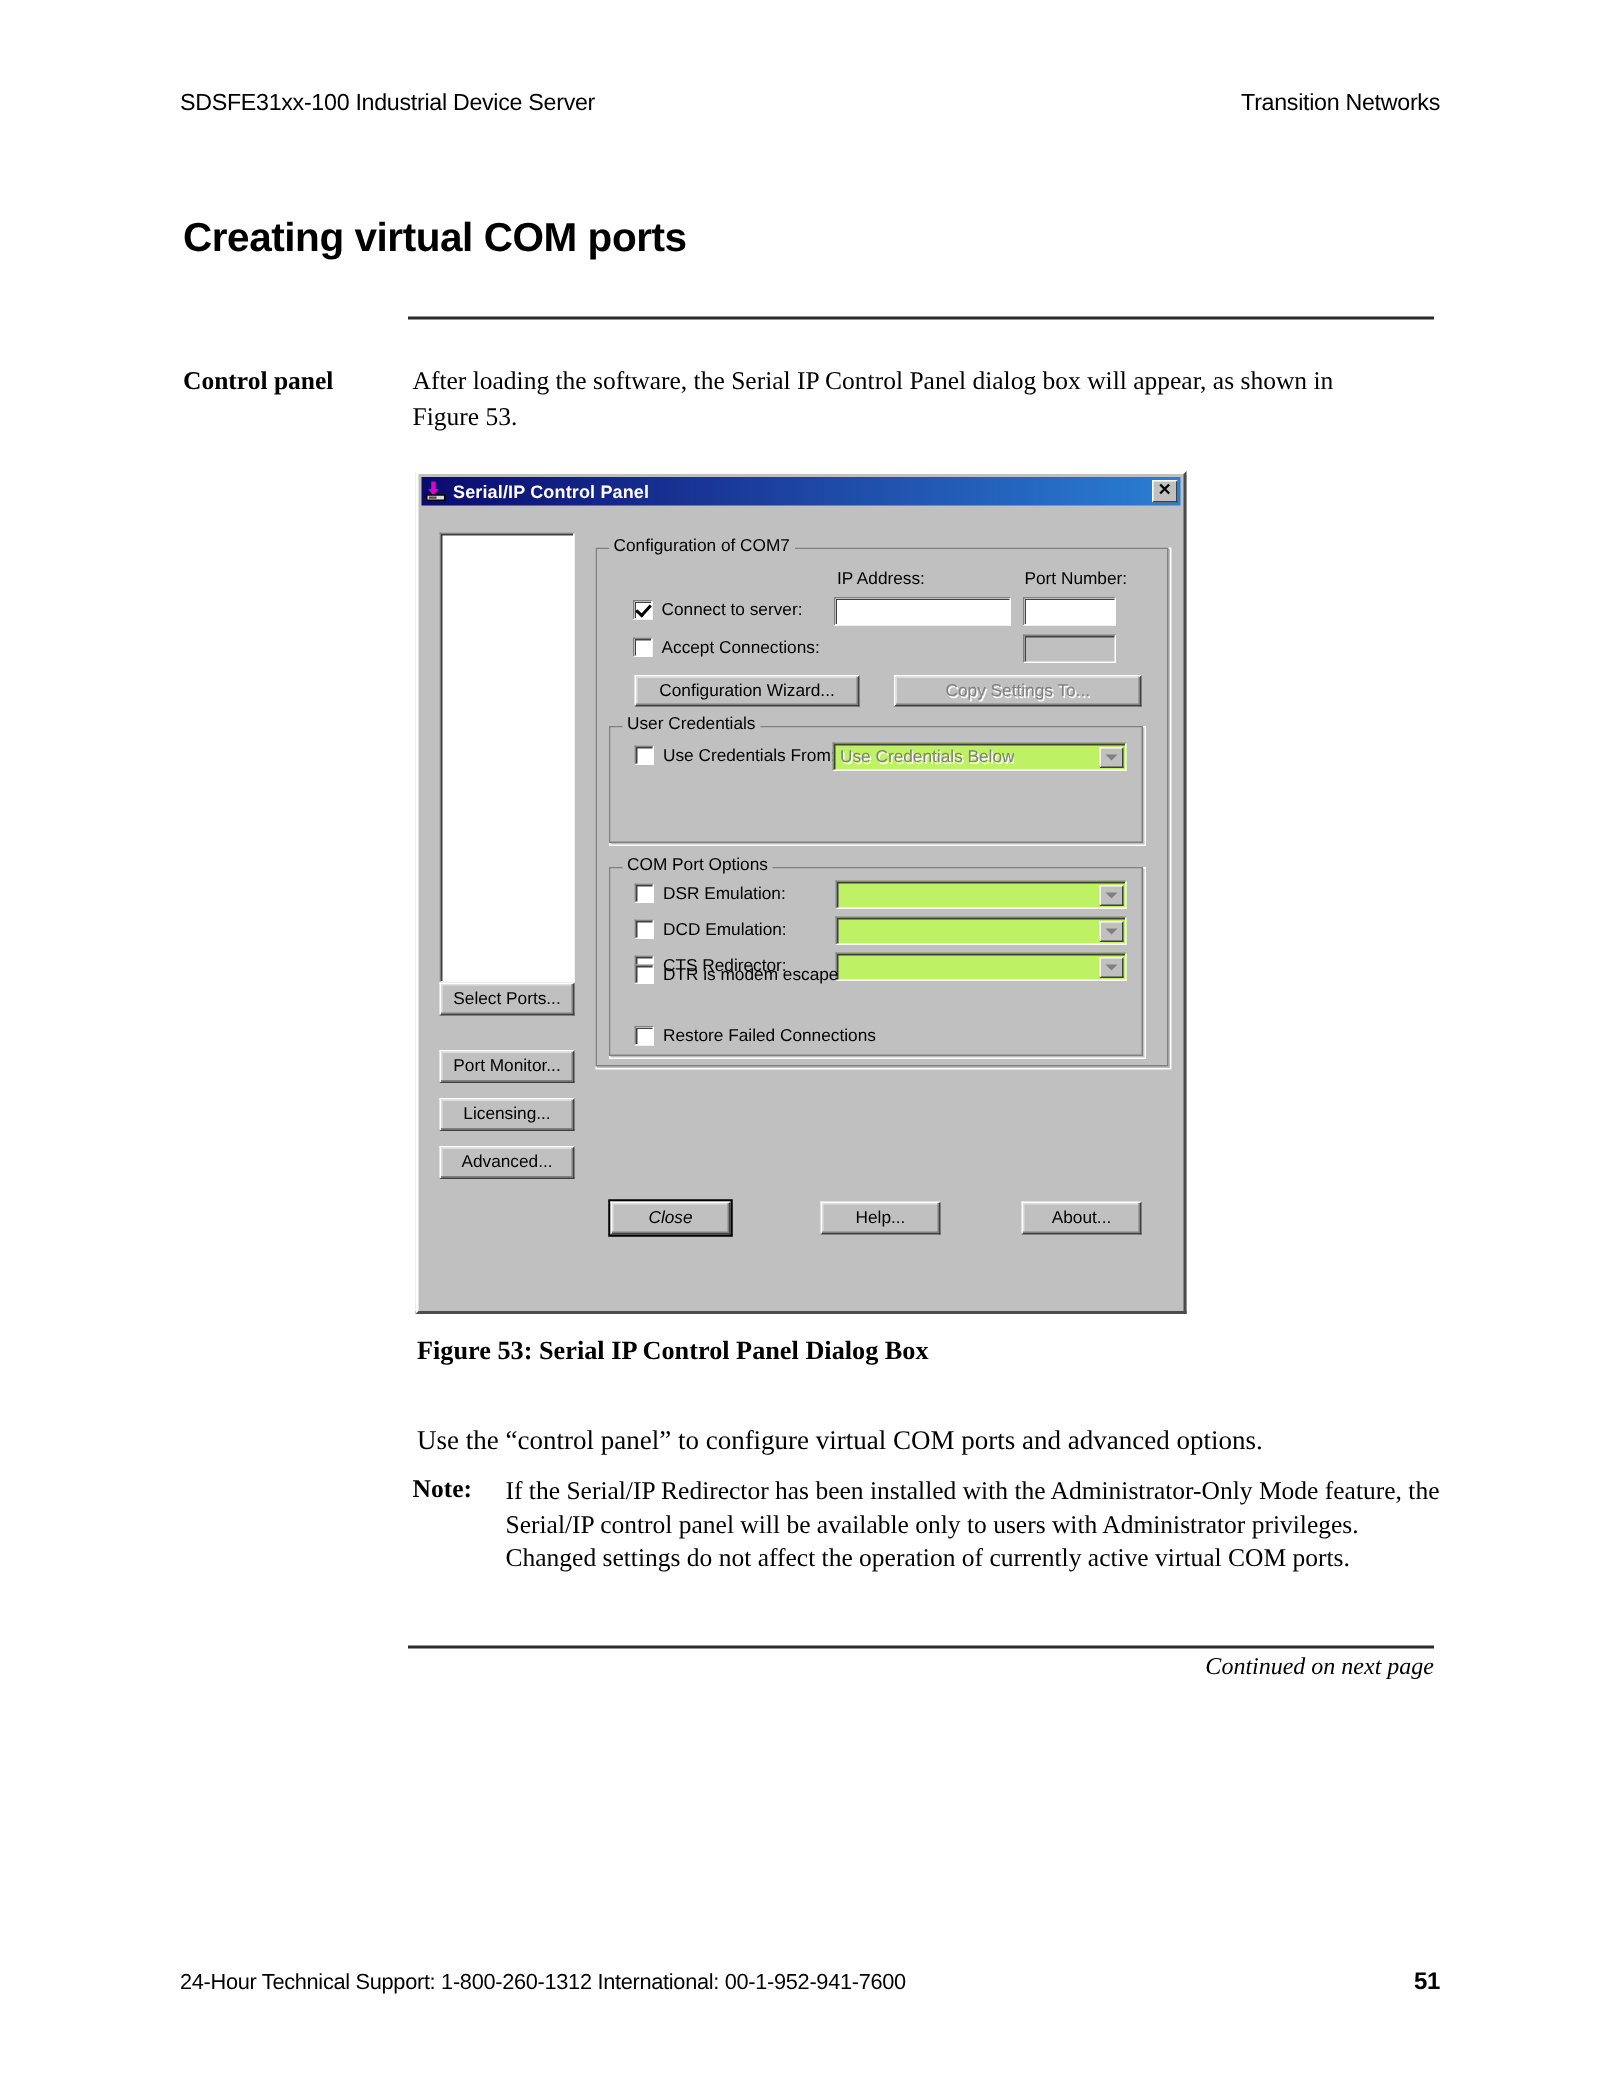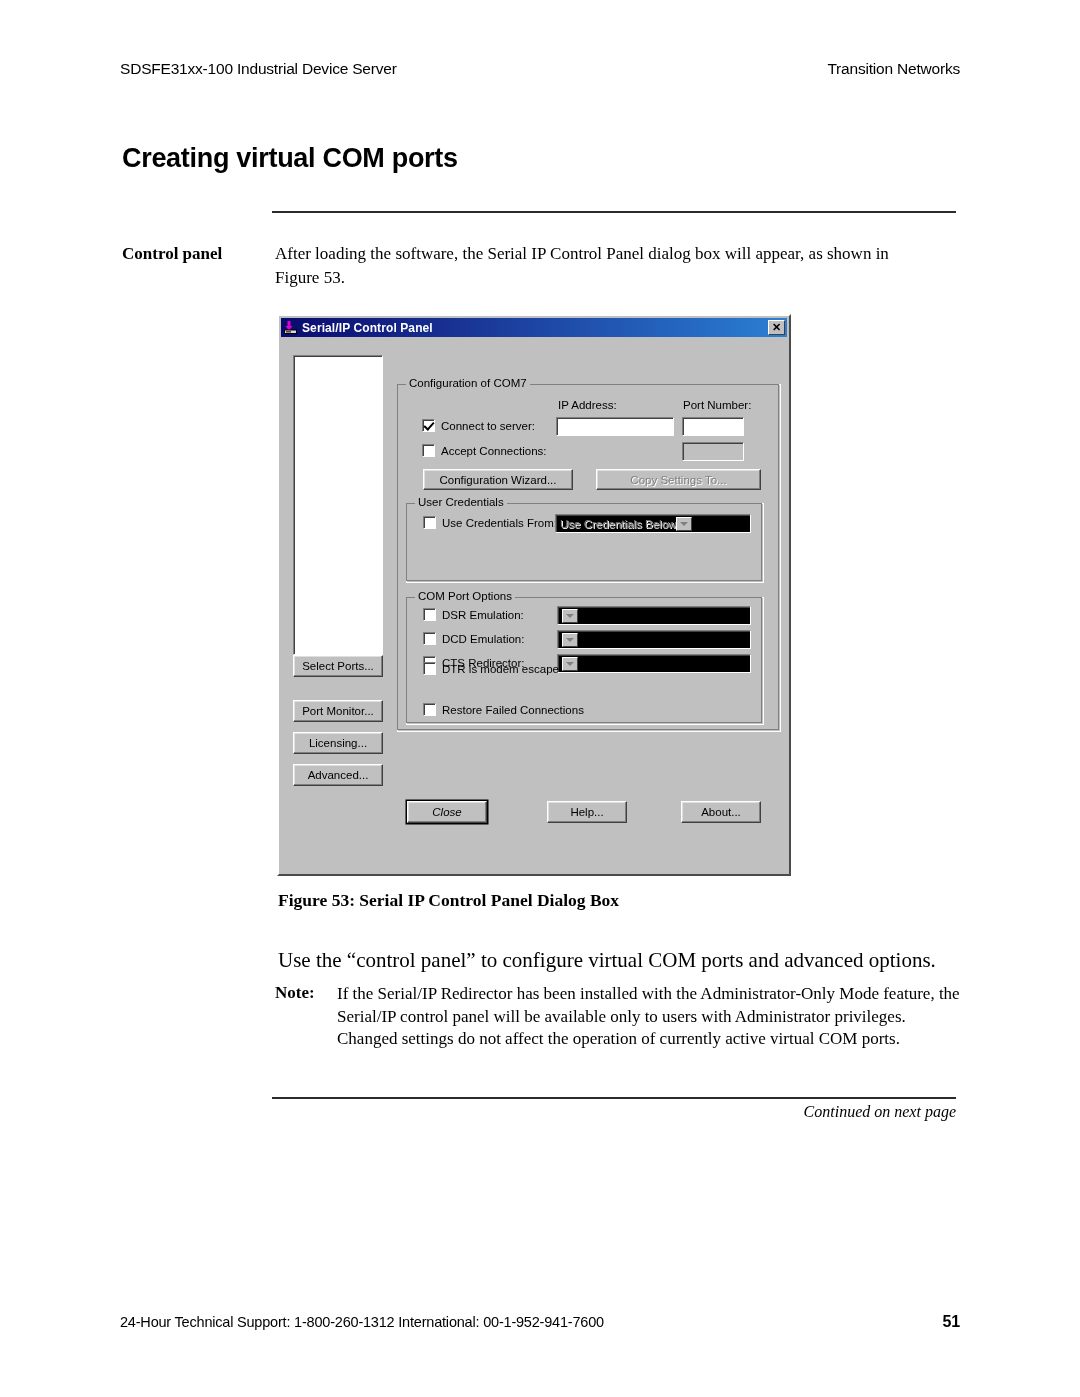--- a/index.html
+++ b/index.html
@@ -54,21 +54,21 @@
   
   .fig-caption {
     position: absolute;
     left: 278px; top: 890px;
     font-size: 17.5px;
     font-weight: bold;
   }
   .body-line {
     position: absolute;
     left: 278px; top: 948px; width: 680px;
-    font-size: 21px;
+    font-size: 18px;
     line-height: 24px;
   }
   .note-label {
     position: absolute;
     left: 275px; top: 983px;
     font-size: 17px;
     font-weight: bold;
   }
   .note-body {
     position: absolute;
@@ -267,21 +267,21 @@
     position: absolute;
     background: #ffffff;
     border-top: 1.5px solid #808080;
     border-left: 1.5px solid #808080;
     border-right: 1.5px solid #ffffff;
     border-bottom: 1.5px solid #ffffff;
     box-shadow: inset 1px 1px 0 #404040;
     box-sizing: border-box;
     display: flex; align-items: center;
   }
-  .combo.disabled { background: #000000; }
+  .combo.disabled { background: #bef264; justify-content: space-between; }
   .combo-text {
     padding-left: 4px;
     font-size: 11.5px;
     color: #808080;
     text-shadow: 1px 1px 0 #ffffff;
     white-space: nowrap;
     overflow: hidden;
   }
   .combo-arrow {
     margin-left: auto;
@@ -339,21 +339,21 @@
       </svg>
     </span>
     <span class="titlebar-text">Serial/IP Control Panel</span>
     <span class="close-btn">✕</span>
   </div>
 
   <div class="client">
 
     <div class="listbox"></div>
 
-    <div class="group" style="left:116px; top:26px; width:384px; height:348px;margin-top:19px;">
+    <div class="group" style="left:116px; top:26px; width:384px; height:348px;">
       <span class="group-label">Configuration of COM7</span>
 
       <span class="lbl" style="left:160px; top:14px;">IP Address:</span>
       <span class="lbl" style="left:285px; top:14px;">Port Number:</span>
 
       <div class="cb-row" style="left:24px; top:34px;">
         <span class="cb checked"></span>
         <span>Connect to server:</span>
       </div>
       <div class="field" style="left:158px; top:32px; width:118px; height:19px;"></div>

